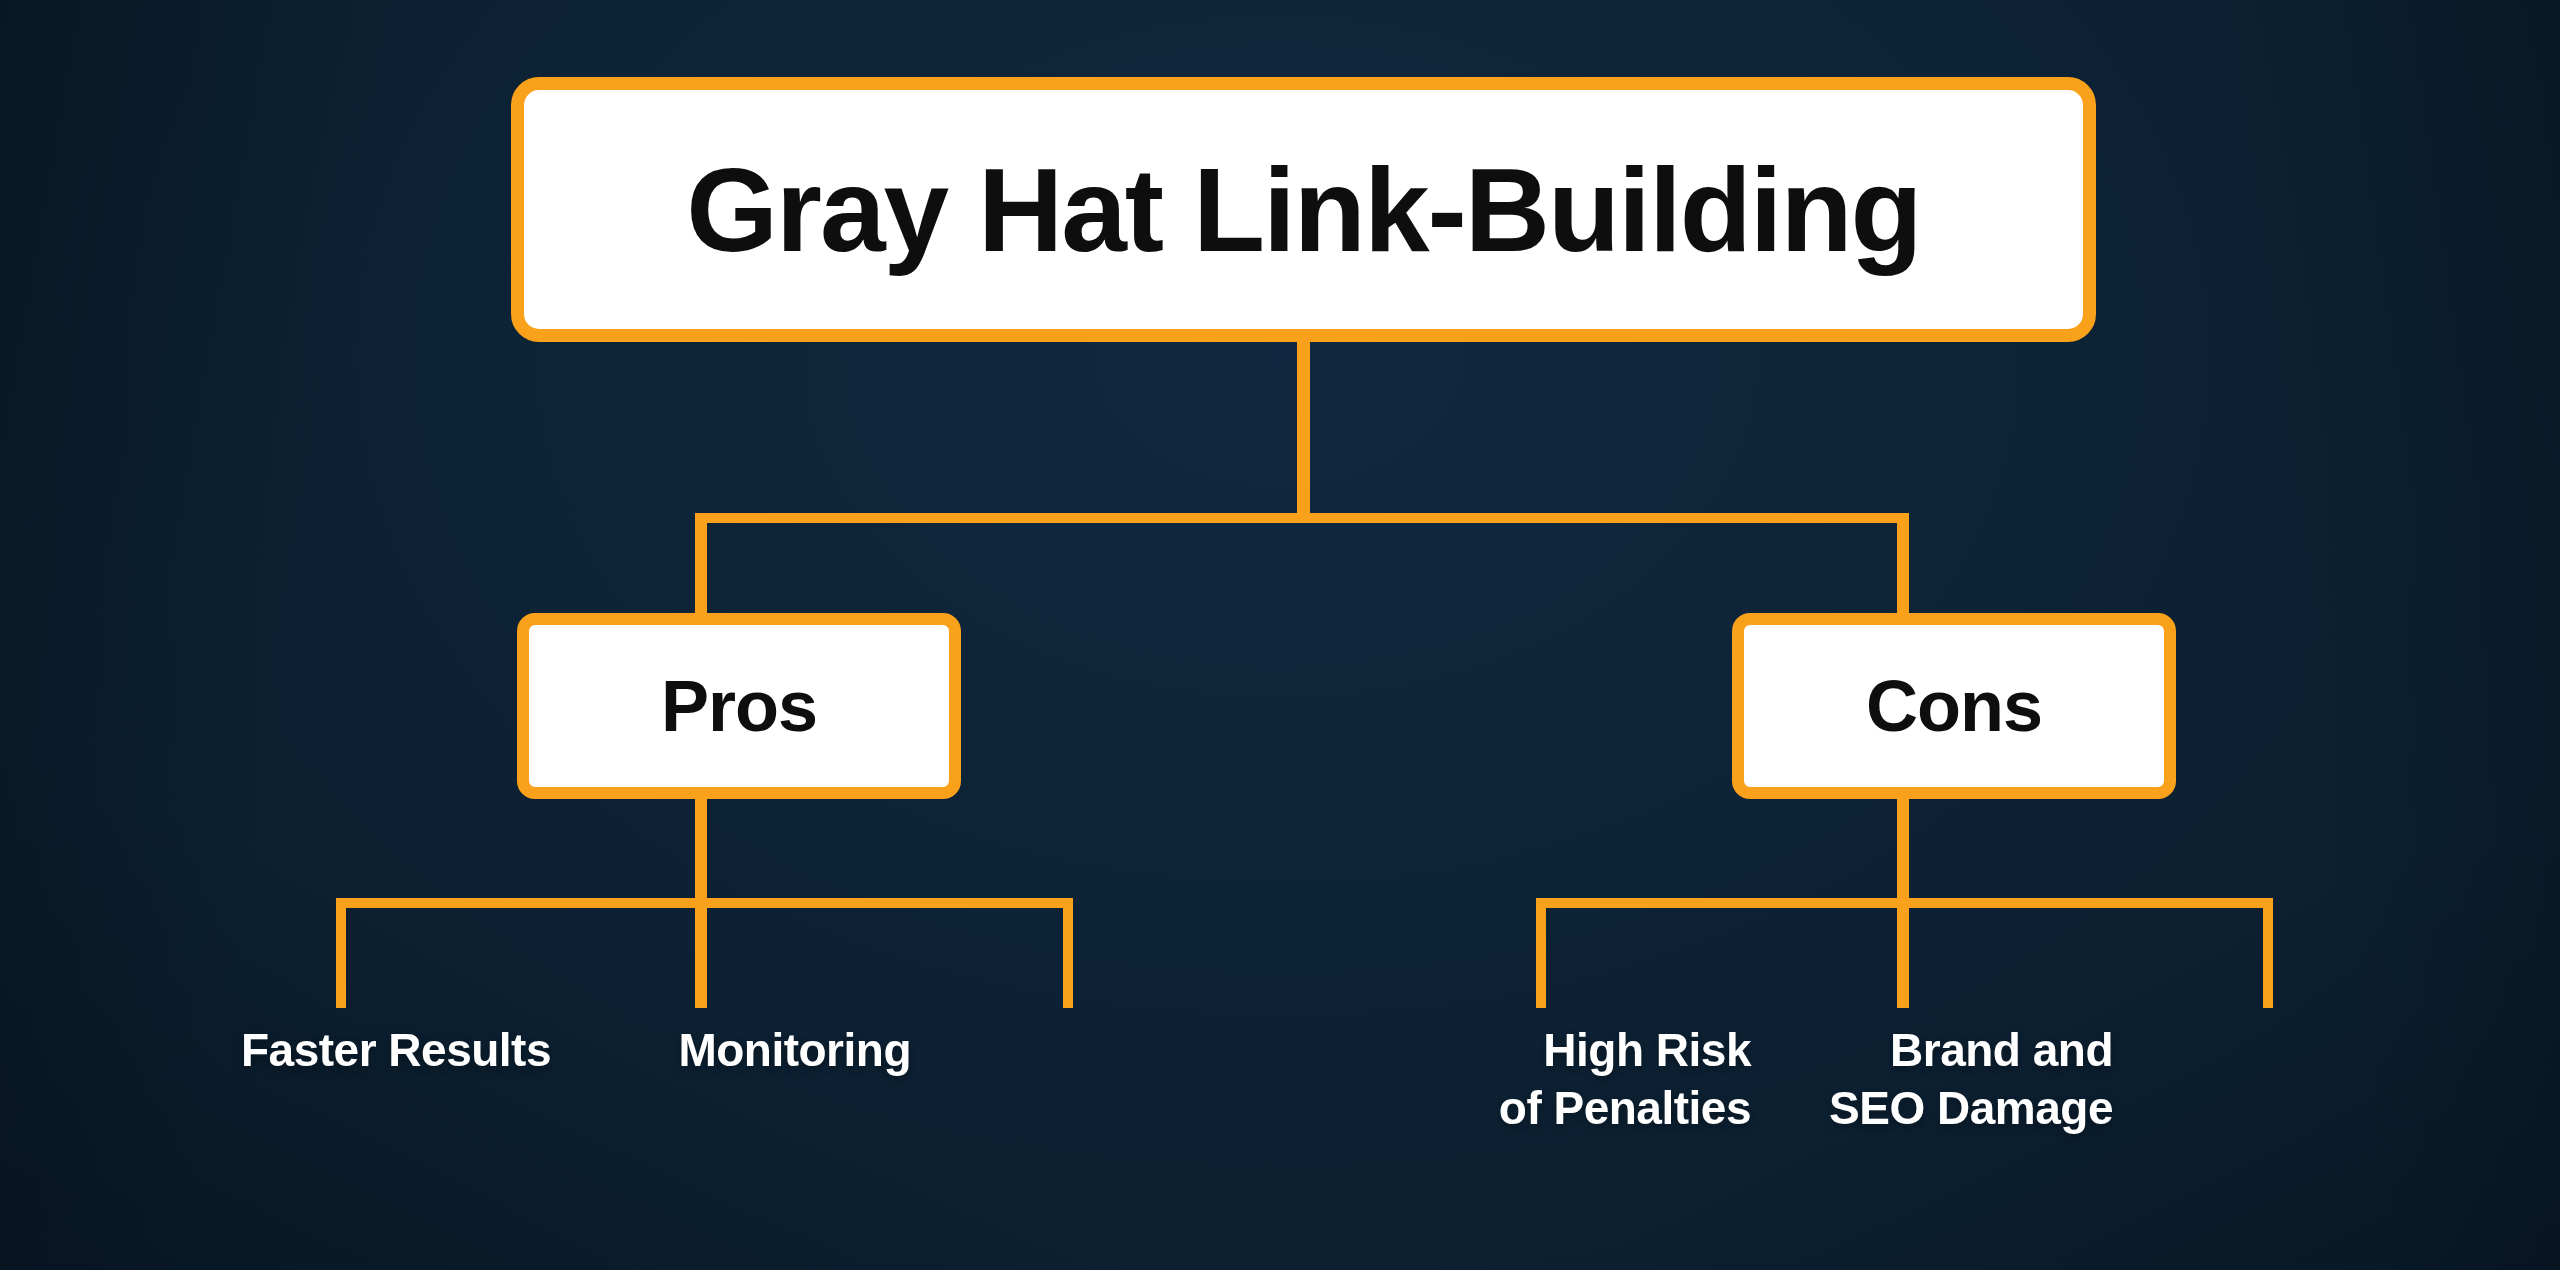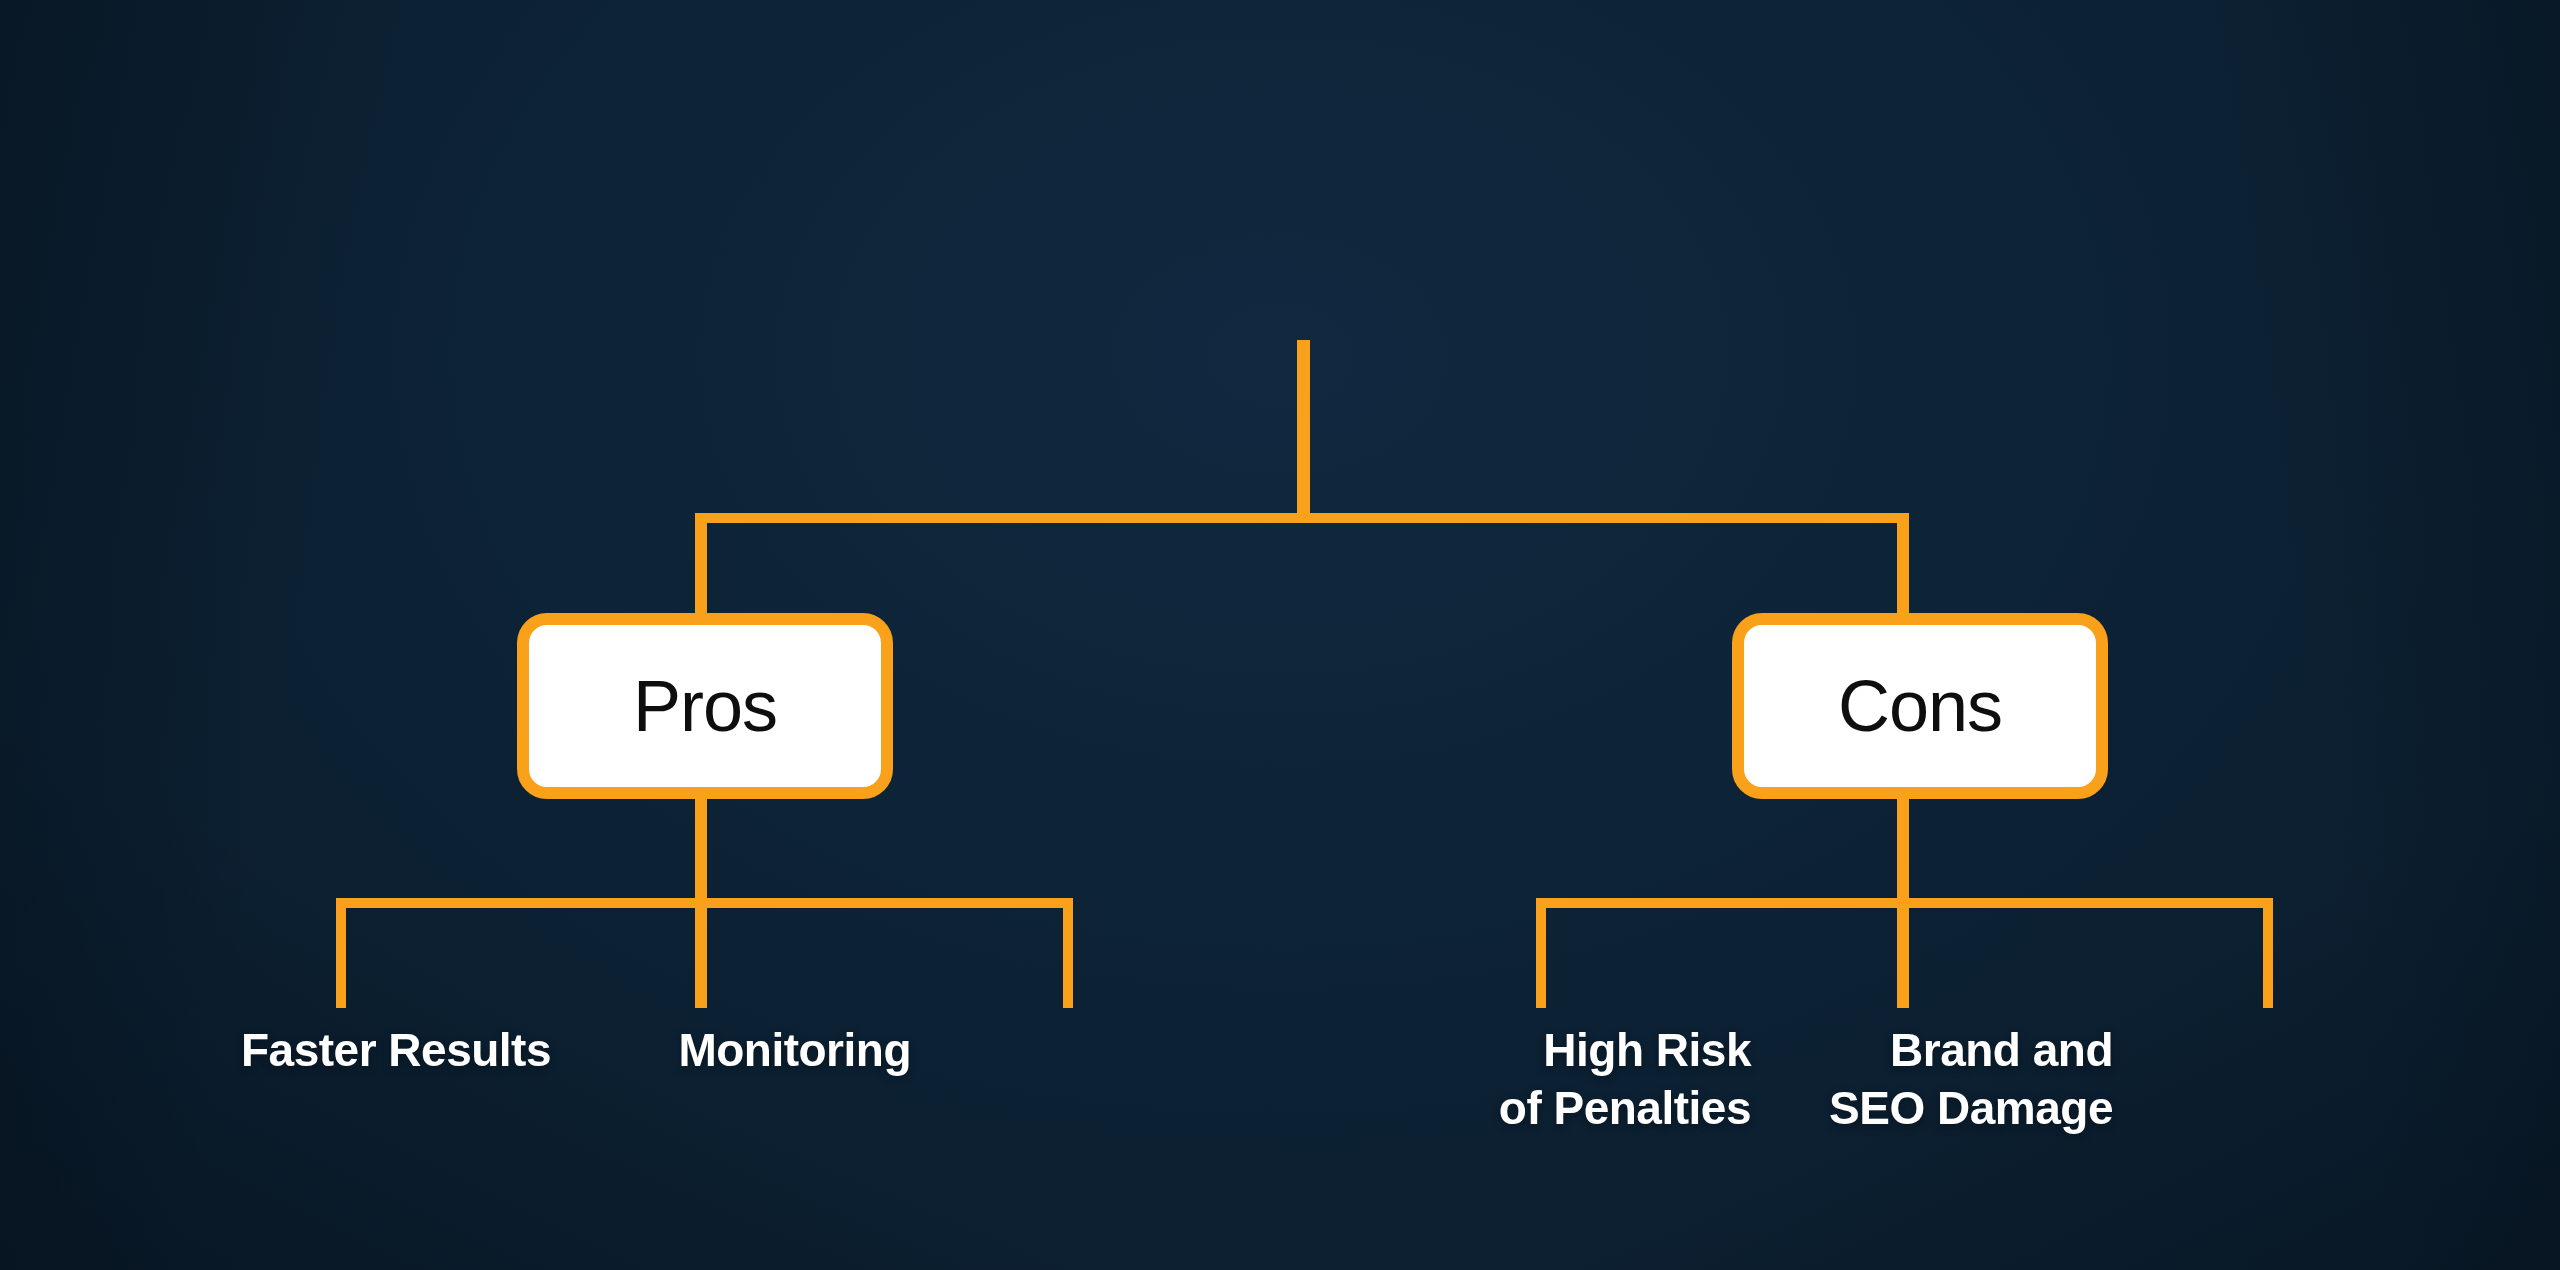--- a/index.html
+++ b/index.html
@@ -22,22 +22,22 @@
     border-radius:28px;
     display:flex;align-items:center;justify-content:center;
     box-sizing:border-box;
     color:#0e0e0e;
   }
   .node-title{
     left:511px;top:77px;width:1585px;height:265px;
     font-size:118px;font-weight:bold;letter-spacing:-2px;
   }
   .node-branch{
-    width:376px;height:186px;border-width:12px;border-radius:30px;
-    font-size:72px;font-weight:normal;letter-spacing:-1px;
+    width:444px;height:186px;border-width:12px;border-radius:18px;
+    font-size:72px;font-weight:bold;letter-spacing:-1px;
   }
   .node-pros{left:517px;top:613px;}
   .node-cons{left:1719px;top:613px;margin-left:13px;}
   .line{position:absolute;background:#F9A11B;}
   
   .l-root-stem{left:1297px;top:340px;width:13px;height:180px;}
   .l-top-bar{left:695px;top:513px;width:1214px;height:10px;}
   .l-pros-drop{left:695px;top:513px;width:12px;height:102px;}
   .l-cons-drop{left:1897px;top:513px;width:12px;height:102px;}
   
@@ -56,20 +56,23 @@
     text-shadow:0 3px 8px rgba(0,0,0,0.35);
   }
   .leaf-1{left:131px;} .leaf-2{left:491px;} .leaf-3{left:848px;}
   .leaf-4{left:1331px;} .leaf-5{left:1693px;} .leaf-6{left:2058px;}
 </style>
 </head>
 <body>
 
 <div class="canvas">
 
+  <div class="node node-title">
+    <span>Gray Hat Link-Building</span>
+  </div>
 
   <div class="line l-root-stem"></div>
   <div class="line l-top-bar"></div>
   <div class="line l-pros-drop"></div>
   <div class="line l-cons-drop"></div>
 
   <div class="node node-branch node-pros">
     <span>Pros</span>
   </div>
   <div class="node node-branch node-cons">

